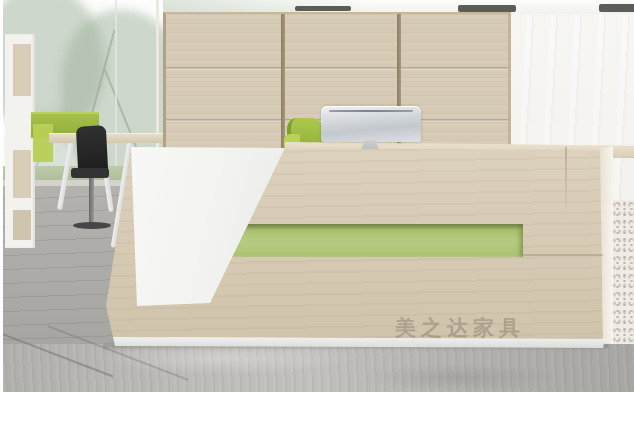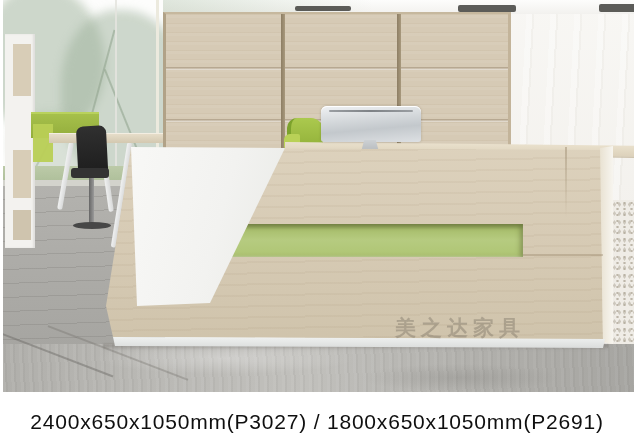--- a/index.html
+++ b/index.html
@@ -218,15 +218,14 @@
     <div class="abs corner-seam"></div>
     <div class="abs green-stripe"></div>
     <div class="abs desk-side"></div>
     <div class="abs white-panel"></div>
     <div class="abs kick"></div>
 
     <div class="abs watermark">美之达家具</div>
   </div>
 
   <div class="abs caption">
-    <div class="cap-dims">2400x650x1050mm(P3027) / 1800x650x1050mm(P2691)</div>
   </div>
 </div>
 
 </body></html>

